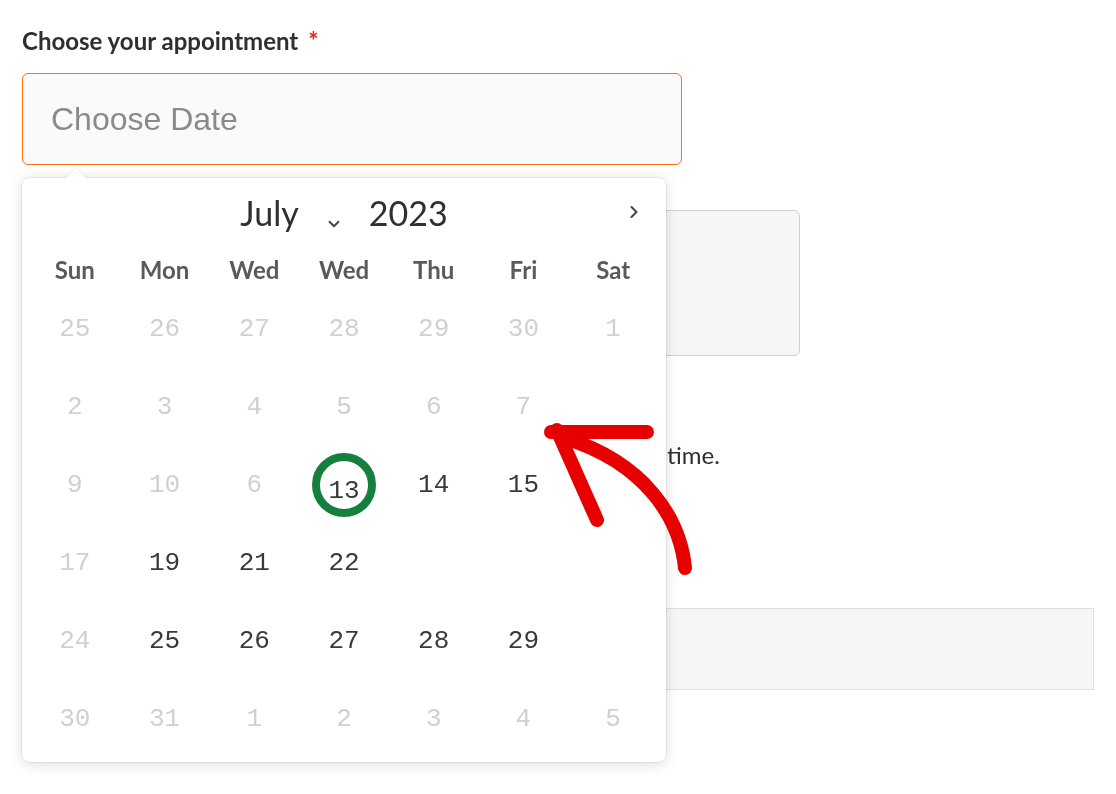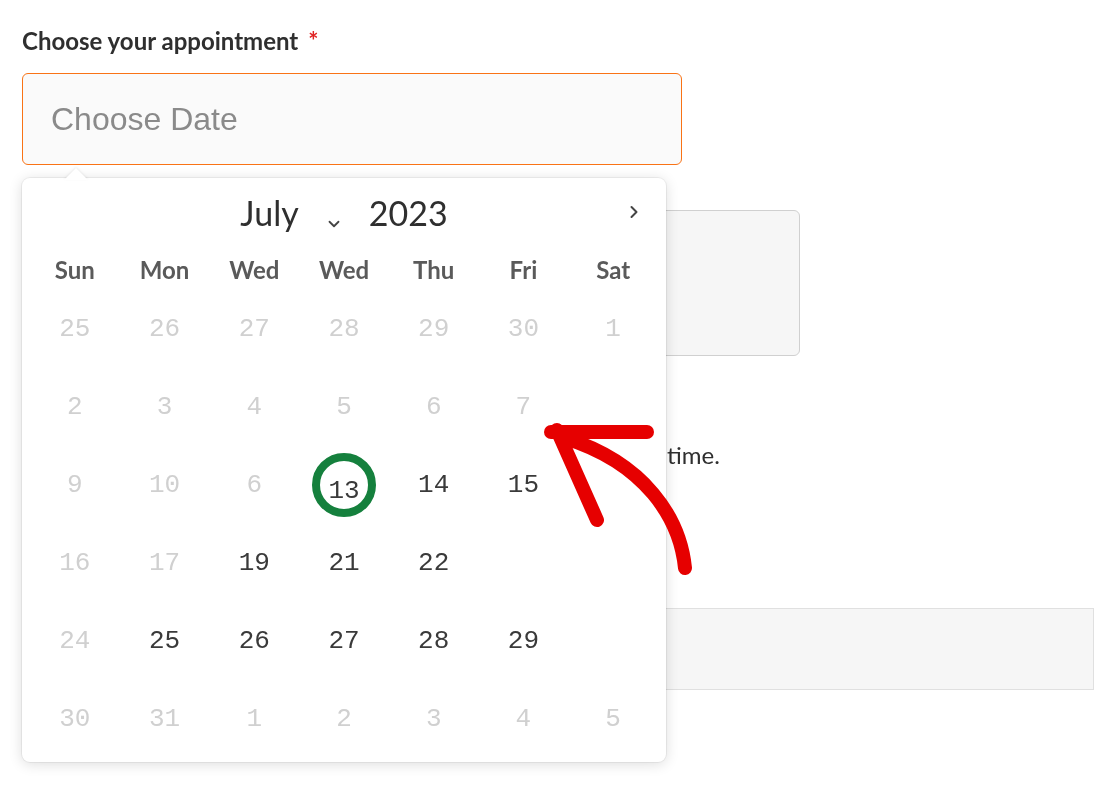--- a/index.html
+++ b/index.html
@@ -271,23 +271,20 @@
           </div>
           <div class="cal-cell">
             <span class="num">14</span>
           </div>
           <div class="cal-cell">
             <span class="num">15</span>
           </div>
         </div>
         <div class="cal-row">
           <div class="cal-cell disabled">
-            <span class="num">16</span>
-          </div>
-          <div class="cal-cell disabled">
             <span class="num">17</span>
           </div>
           <div class="cal-cell">
             <span class="num">19</span>
           </div>
           <div class="cal-cell">
             <span class="num">21</span>
           </div>
           <div class="cal-cell">
             <span class="num">22</span>

